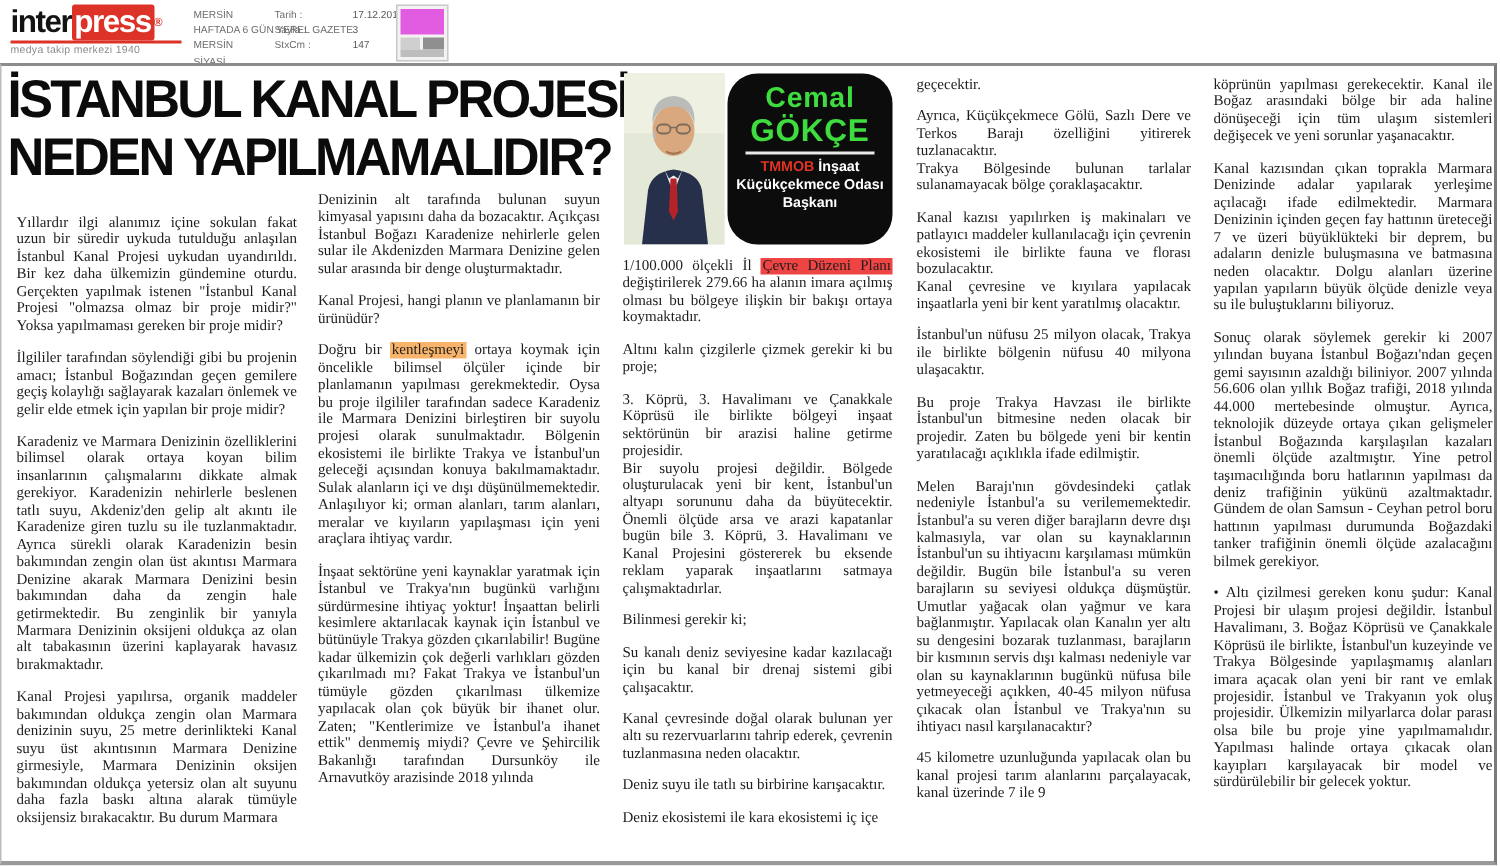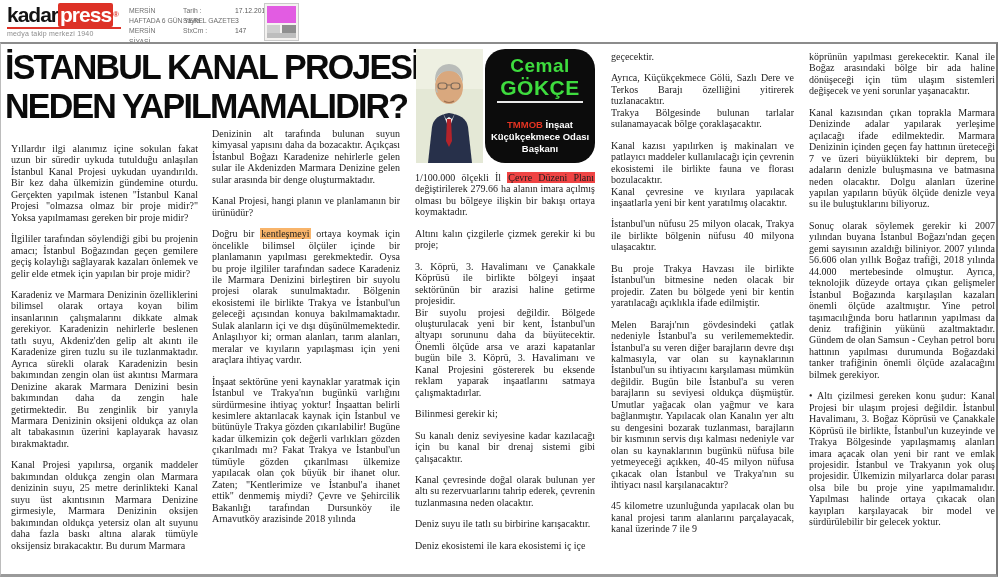--- a/index.html
+++ b/index.html
@@ -43,30 +43,30 @@
   .hl{padding:0 1px;}
   .hl-orange{background:#f8b46a;color:#1d1d1d;}
   .hl-cyan{background:#ef4444;color:#1d1d1d;}
   
   .photo-block{position:absolute;left:415px;top:5px;width:179px;height:114px;}
   .portrait{position:absolute;left:0;top:0;width:67px;height:114px;background:#e6ead9;}
   .infobox{position:absolute;left:69px;top:0;width:110px;height:114px;background:#0c0c0c;border-radius:20px;
     font-family:"Liberation Sans",sans-serif;text-align:center;color:#fff;box-sizing:border-box;padding-top:6px;}
   .name-first{font-size:19px;font-weight:bold;color:#3edc3e;line-height:21px;letter-spacing:.5px;}
   .name-last{font-size:21px;font-weight:bold;color:#3edc3e;line-height:23px;letter-spacing:.5px;
-    border-bottom:2px solid #e9e9e9;display:inline-block;padding:0 3px 2px 3px;margin-bottom:16px;}
+    border-bottom:2px solid #e9e9e9;display:inline-block;padding:0 3px 2px 3px;margin-bottom:3px;}
   .org{font-size:9.5px;font-weight:bold;line-height:12px;}
   .org-red{color:#e23322;}
 </style>
 </head>
 <body>
 
 <div class="hdr">
   <div class="logo">
-    <div class="logo-line"><span>kadar</span><span class="logo-press">press</span><span class="logo-reg">®</span></div>
+    <div class="logo-line"><span>inter</span><span class="logo-press">press</span><span class="logo-reg">®</span></div>
     <div class="logo-tag">medya takip merkezi 1940</div>
   </div>
   <div class="pubinfo">
     <div>MERSİN</div>
     <div>HAFTADA 6 GÜN YEREL GAZETE</div>
     <div>MERSİN</div>
     <div>SİYASİ</div>
   </div>
   <div class="meta">
     <div class="meta-row">

